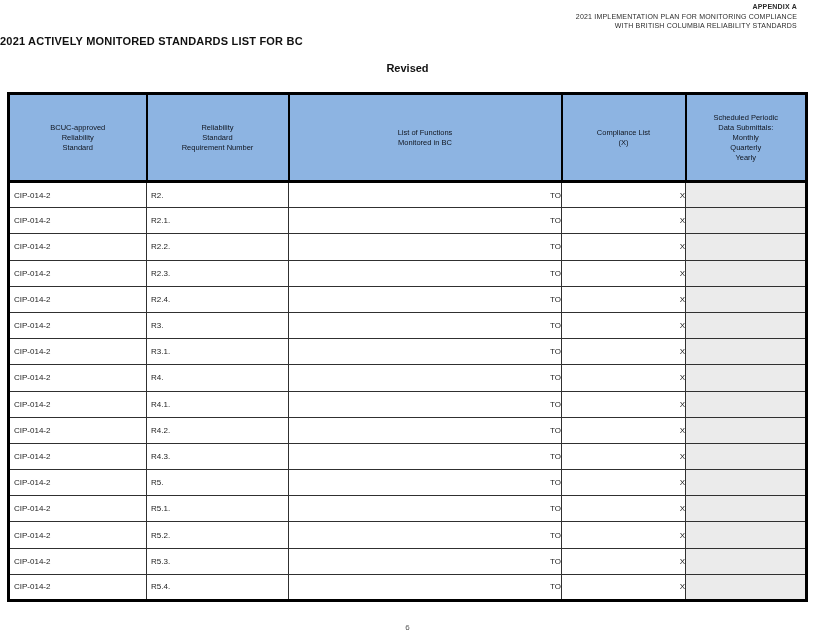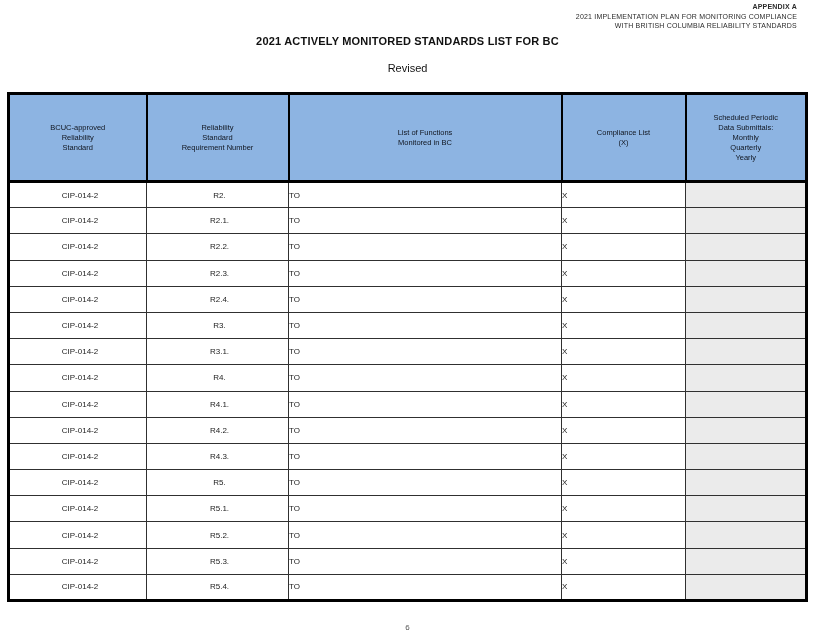--- a/index.html
+++ b/index.html
@@ -13,26 +13,26 @@
     width:815px;height:643px;position:relative;overflow:hidden;
     font-family:"Liberation Sans","DejaVu Sans",sans-serif;
     color:#1f1f1f;
   }
   .appendix-block{
     position:absolute;top:2px;right:18px;text-align:right;
     font-size:7px;line-height:9.5px;color:#2b2b2b;letter-spacing:.2px;
   }
   .appendix-block .bold{font-weight:bold;}
   .page-title{
-    position:absolute;top:35px;left:0;width:100%;text-align:center;
+    position:absolute;top:35px;left:0;width:100%;
     font-size:11px;font-weight:bold;color:#111;letter-spacing:.2px;
   }
   .page-subtitle{
     position:absolute;top:62px;left:0;width:100%;text-align:center;
-    font-size:11px;font-weight:normal;color:#111;
+    font-size:11px;font-weight:bold;color:#111;
   }
   table.standards{
     position:absolute;left:7px;top:92px;width:798px;
     border-collapse:collapse;table-layout:fixed;
     border:3px solid var(--border);
   }
   table.standards th{
     background:var(--header-bg);
     border:2px solid var(--border);
     border-bottom:3px solid var(--border);
@@ -41,22 +41,22 @@
     text-align:center;vertical-align:middle;
     white-space:pre-line;color:#10151f;
   }
   table.standards td{
     border:1px solid #303030;
     height:26.2px;
     font-size:8px;color:#222;
     vertical-align:middle;
     overflow:hidden;white-space:nowrap;
   }
-  td.c0,td.c1{text-align:center;padding-left:4px;}
-  td.c2,td.c3,td.c4{text-align:left;margin-left:28px;}
+  td.c0,td.c1{text-align:left;padding-left:4px;}
+  td.c2,td.c3,td.c4{text-align:right;margin-left:28px;}
   td.c4{background:var(--shaded-cell-bg);}
   .col0{width:138px;} .col1{width:142px;} .col2{width:273px;}
   .col3{width:124px;} .col4{width:121px;}
   .page-number{
     position:absolute;top:623px;left:0;width:100%;text-align:center;
     font-size:8px;color:#555;
   }
 </style>
 </head>
 <body>

